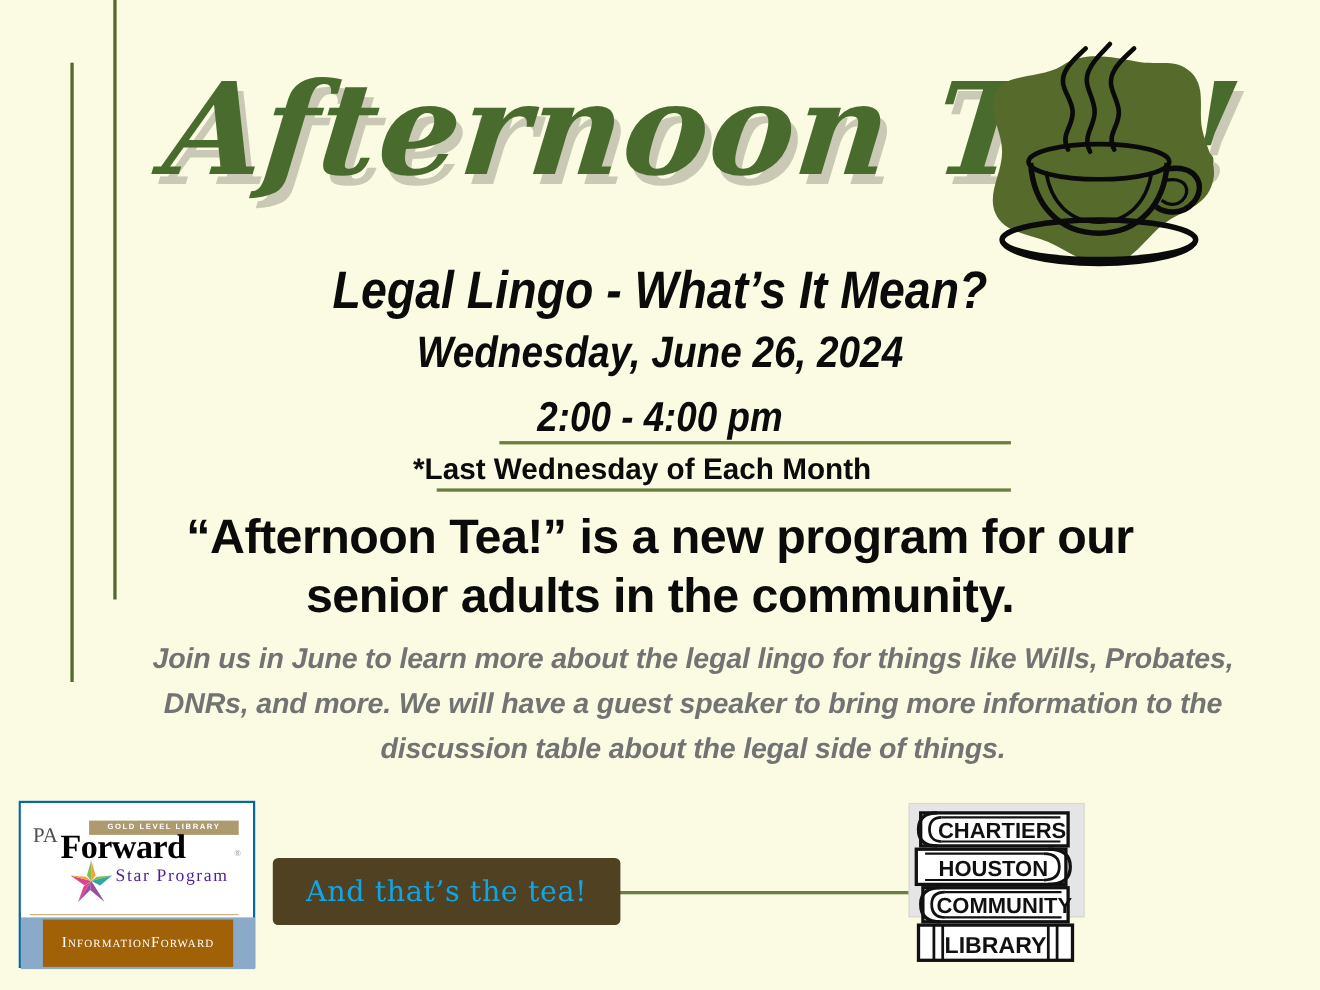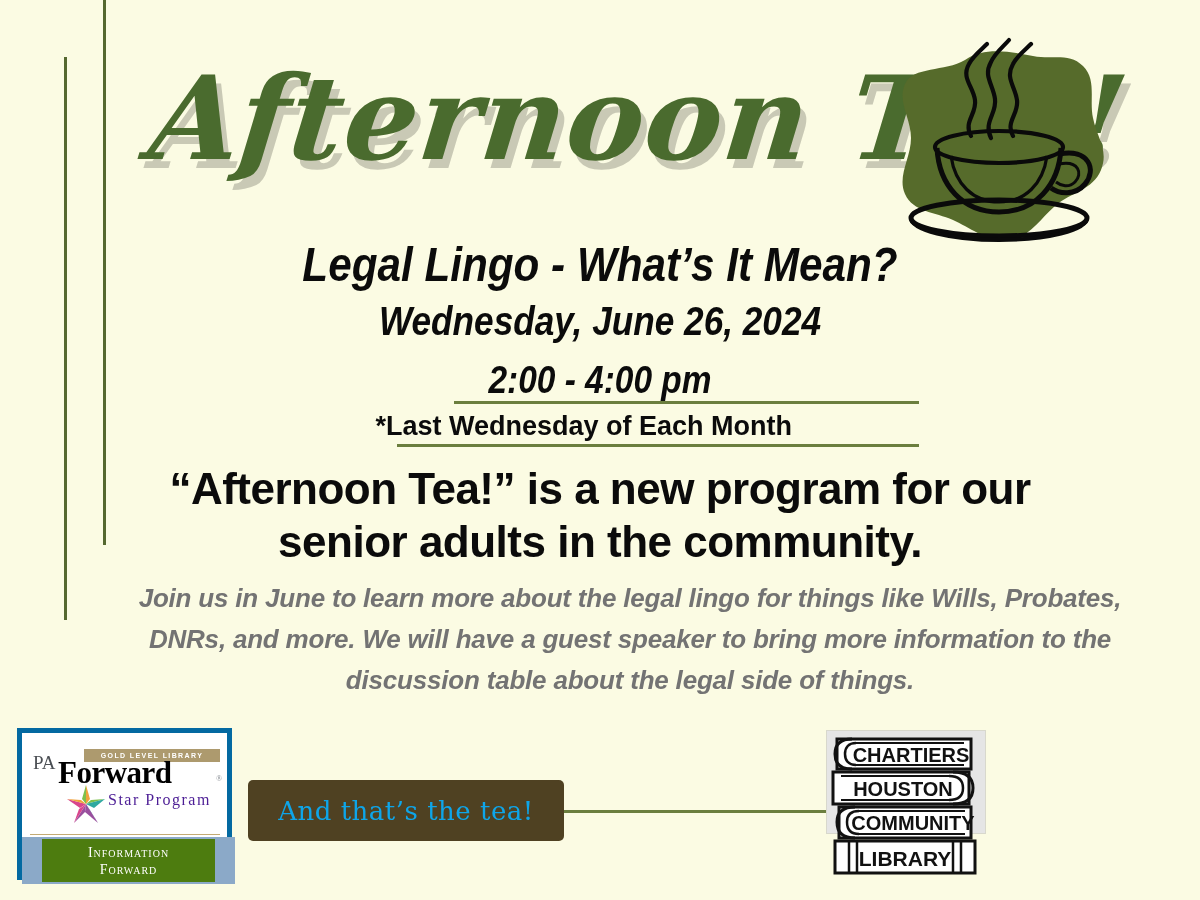--- a/index.html
+++ b/index.html
@@ -168,21 +168,21 @@
   }
 
   
   #pa-forward-logo {
     position: absolute;
     left: 17px;
     top: 728px;
     width: 215px;
     height: 152px;
     background: #ffffff;
-    border: 5px solid #0369a1;
+    border: 2px solid #0369a1;
     box-sizing: border-box;
   }
   #paf-top {
     position: relative;
     height: 100px;
     background: #ffffff;
   }
   #paf-pa {
     position: absolute;
     left: 11px; top: 19px;
@@ -242,23 +242,23 @@
   #paf-band {
     position: absolute;
     left: 0px; top: 104px;
     width: 213px; height: 47px;
     background: #8ba9c8;
   }
   #paf-band-inner {
     position: absolute;
     left: 20px; top: 2px;
     width: 173px; height: 43px;
-    background: #4d7c0f;
+    background: #a16207;
     display: flex;
-    flex-direction: column;
+    flex-direction: row;
     align-items: center;
     justify-content: center;
   }
   .paf-band-line {
     color: #ffffff;
     font-family: "Liberation Serif", serif;
     font-size: 14px;
     letter-spacing: 1px;
     line-height: 17px;
     font-variant: small-caps;

